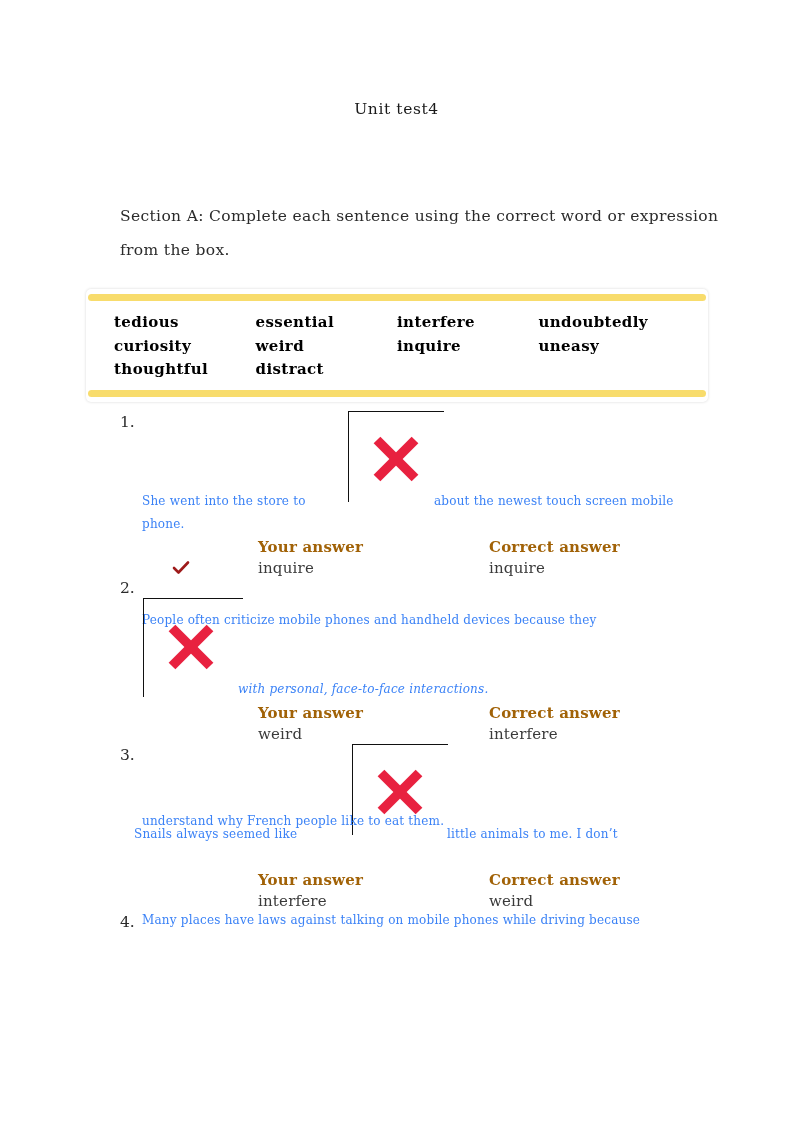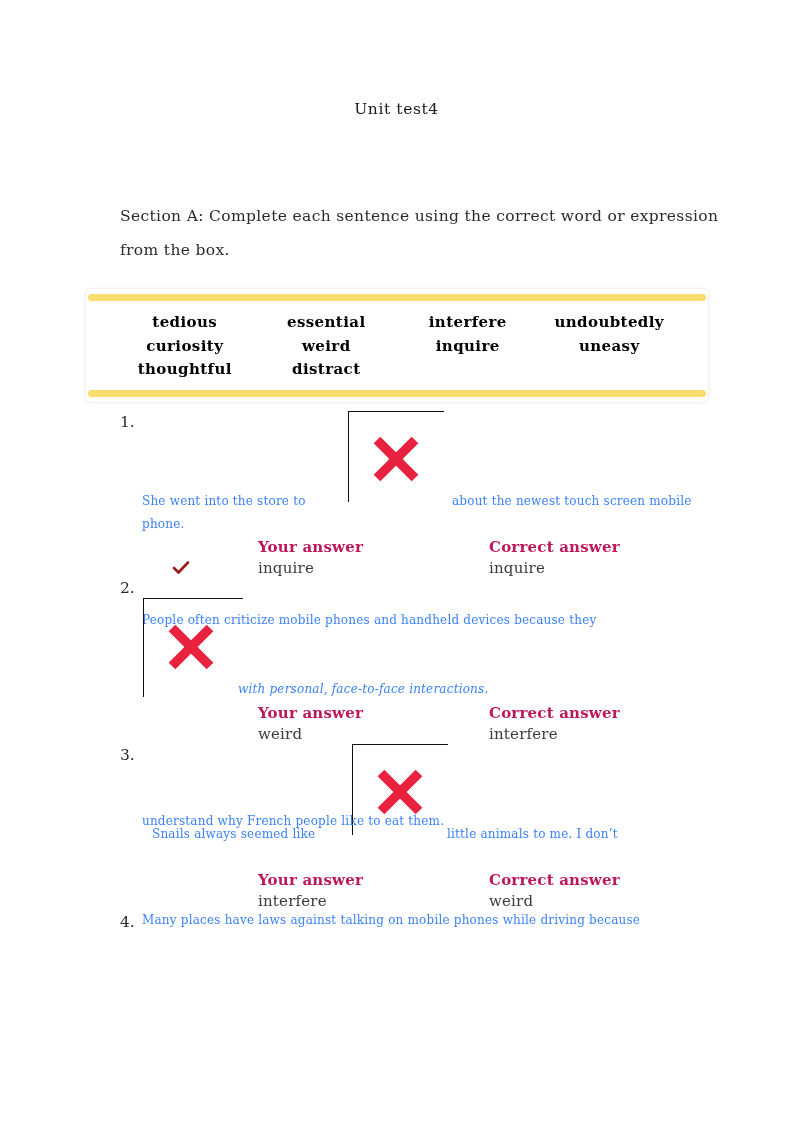--- a/index.html
+++ b/index.html
@@ -74,21 +74,21 @@
     display: flex;
     flex-direction: column;
     gap: 0px;
   }
   .wordbox-row {
     display: flex;
     width: 100%;
   }
   .wordbox-cell {
     flex: 1 1 0;
-    text-align: center;
+    text-align: left;
     font-size: 15px;
     font-weight: bold;
     letter-spacing: 0.4px;
     line-height: 23.5px;
     color: #000000;
     white-space: nowrap;
   }
 
   
   .q-num {
@@ -137,21 +137,21 @@
     position: absolute;
     width: 18px;
     height: 16px;
   }
   .check-mark svg { display: block; width: 100%; height: 100%; }
 
   .ans-label {
     position: absolute;
     font-size: 15px;
     font-weight: bold;
-    color: #be185d;
+    color: #a16207;
     letter-spacing: 0.2px;
     white-space: nowrap;
     text-align: center;
   }
   .ans-value {
     position: absolute;
     font-size: 15px;
     color: #3a3a3a;
     letter-spacing: 0.2px;
     white-space: nowrap;
@@ -197,21 +197,21 @@
   <div class="blank-box" style="left:348px; top:411px; width:96px; height:91px;"></div>
 
   <div class="x-mark" style="left:370px; top:433px;">
     <svg viewBox="0 0 52 52" xmlns="http://www.w3.org/2000/svg">
       <line x1="7" y1="7" x2="45" y2="45" stroke="#E8213F" stroke-width="9.5" stroke-linecap="butt"></line>
       <line x1="45" y1="7" x2="7" y2="45" stroke="#E8213F" stroke-width="9.5" stroke-linecap="butt"></line>
     </svg>
   </div>
 
   <div class="q-text" style="left:142px; top:494px;">She went into the store to</div>
-  <div class="q-text" style="left:452px; top:494px;">about the newest touch screen mobile</div>
+  <div class="q-text" style="left:434px; top:494px;">about the newest touch screen mobile</div>
   <div class="q-text" style="left:142px; top:517px;">phone.</div>
 
   <div class="check-mark" style="left:172px; top:560px;">
     <svg viewBox="0 0 18 16" xmlns="http://www.w3.org/2000/svg">
       <path d="M2 8 L6.5 12.5 L16 2.5" fill="none" stroke="#9E1B1B" stroke-width="2.6" stroke-linecap="round" stroke-linejoin="round"></path>
     </svg>
   </div>
 
   <div class="ans-label" style="left:258px; top:538px;">Your answer</div>
   <div class="ans-label" style="left:489px; top:538px;">Correct answer</div>
@@ -242,21 +242,21 @@
 
   <div class="blank-box" style="left:352px; top:744px; width:96px; height:91px;"></div>
 
   <div class="x-mark" style="left:374px; top:766px;">
     <svg viewBox="0 0 52 52" xmlns="http://www.w3.org/2000/svg">
       <line x1="7" y1="7" x2="45" y2="45" stroke="#E8213F" stroke-width="9.5" stroke-linecap="butt"></line>
       <line x1="45" y1="7" x2="7" y2="45" stroke="#E8213F" stroke-width="9.5" stroke-linecap="butt"></line>
     </svg>
   </div>
 
-  <div class="q-text" style="left:152px; top:827px;">Snails always seemed like</div>
+  <div class="q-text" style="left:134px; top:827px;">Snails always seemed like</div>
   <div class="q-text" style="left:447px; top:827px;">little animals to me. I don’t</div>
   <div class="q-text" style="left:142px; top:814px;">understand why French people like to eat them.</div>
 
   <div class="ans-label" style="left:258px; top:871px;">Your answer</div>
   <div class="ans-label" style="left:489px; top:871px;">Correct answer</div>
   <div class="ans-value" style="left:258px; top:892px;">interfere</div>
   <div class="ans-value" style="left:489px; top:892px;">weird</div>
 
   <div class="q-num" style="top:913px;">4.</div>
   <div class="q-text" style="left:142px; top:913px;">Many places have laws against talking on mobile phones while driving because</div>

